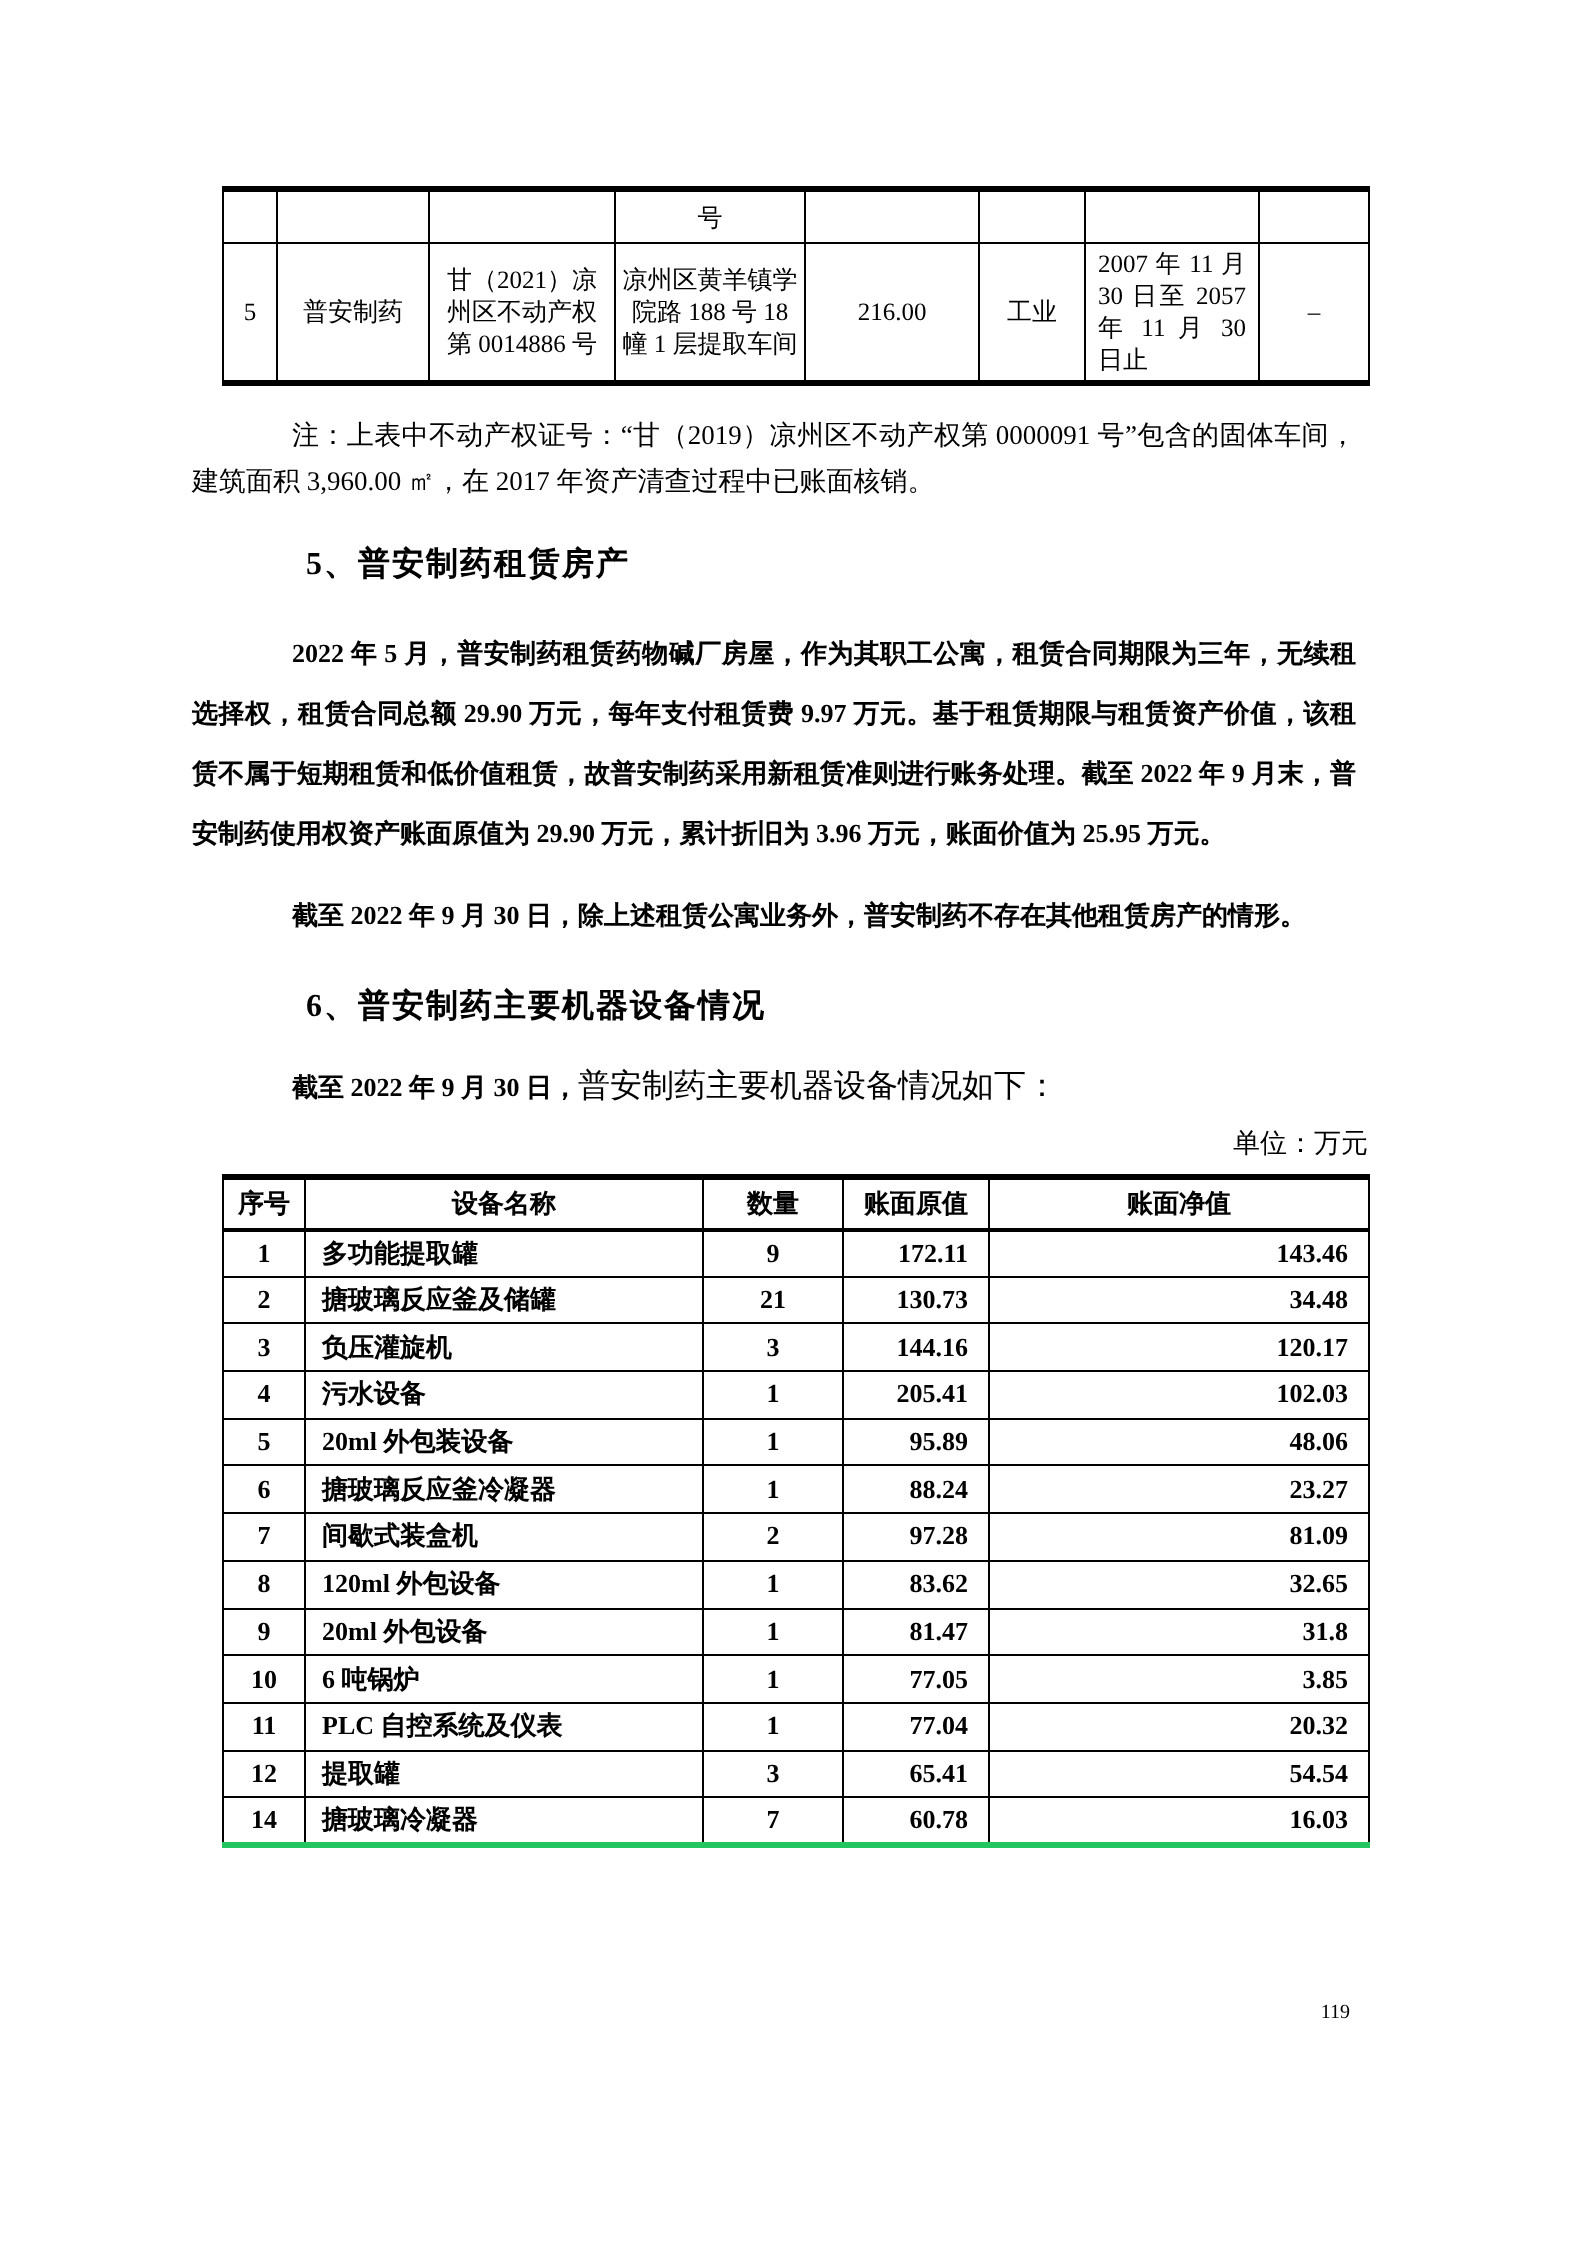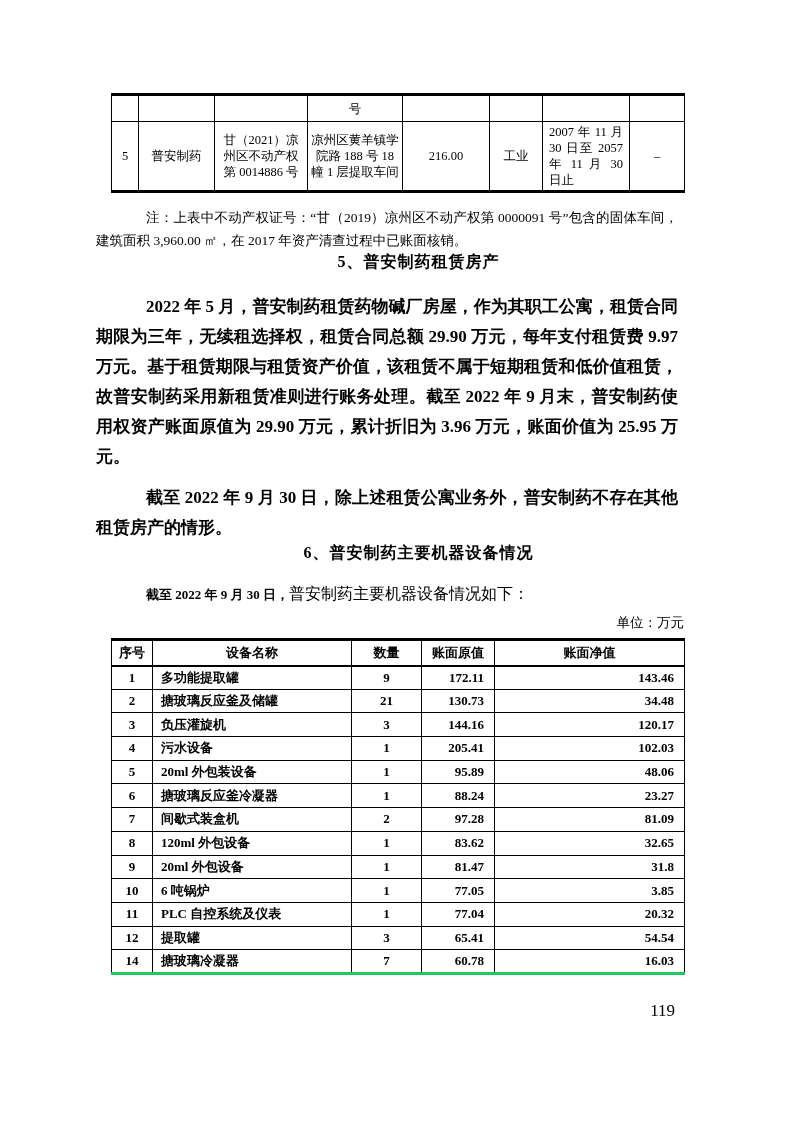--- a/index.html
+++ b/index.html
@@ -43,29 +43,29 @@
     margin-top: 13px;
     font-size: 13.5px;
     line-height: 23px;
     text-align: justify;
     text-indent: 50px;
     width: 582px;
   }
 
   
   .sec-heading {
+    margin-top: 20px;
     font-size: 16px;
     padding-left: 57px;
     letter-spacing: 1px;
-    text-align: center;
   }
 
   
   .para-bold {
-    font-size: 17px;
+    font-size: 13px;
     font-weight: bold;
     line-height: 30px;
     text-align: justify;
     text-indent: 50px;
     width: 582px;
   }
   .para-1 { margin-top: 19px; }
   .para-2 { margin-top: 11px; }
 
   .intro-line {
@@ -110,21 +110,21 @@
   table.equip-table td.c-orig { text-align: right; padding-right: 10px; }
   table.equip-table td.c-net  { text-align: right; padding-right: 10px; }
 
   
   .page-number {
     position: absolute;
     left: 630px;
     top: 1001px;
     width: 45px;
     text-align: right;
-    font-size: 17px;
+    font-size: 10px;
   }
 </style>
 </head>
 <body>
 
 <div class="page">
 
   <table class="prop-table">
     <colgroup>
       <col style="width:27px">

